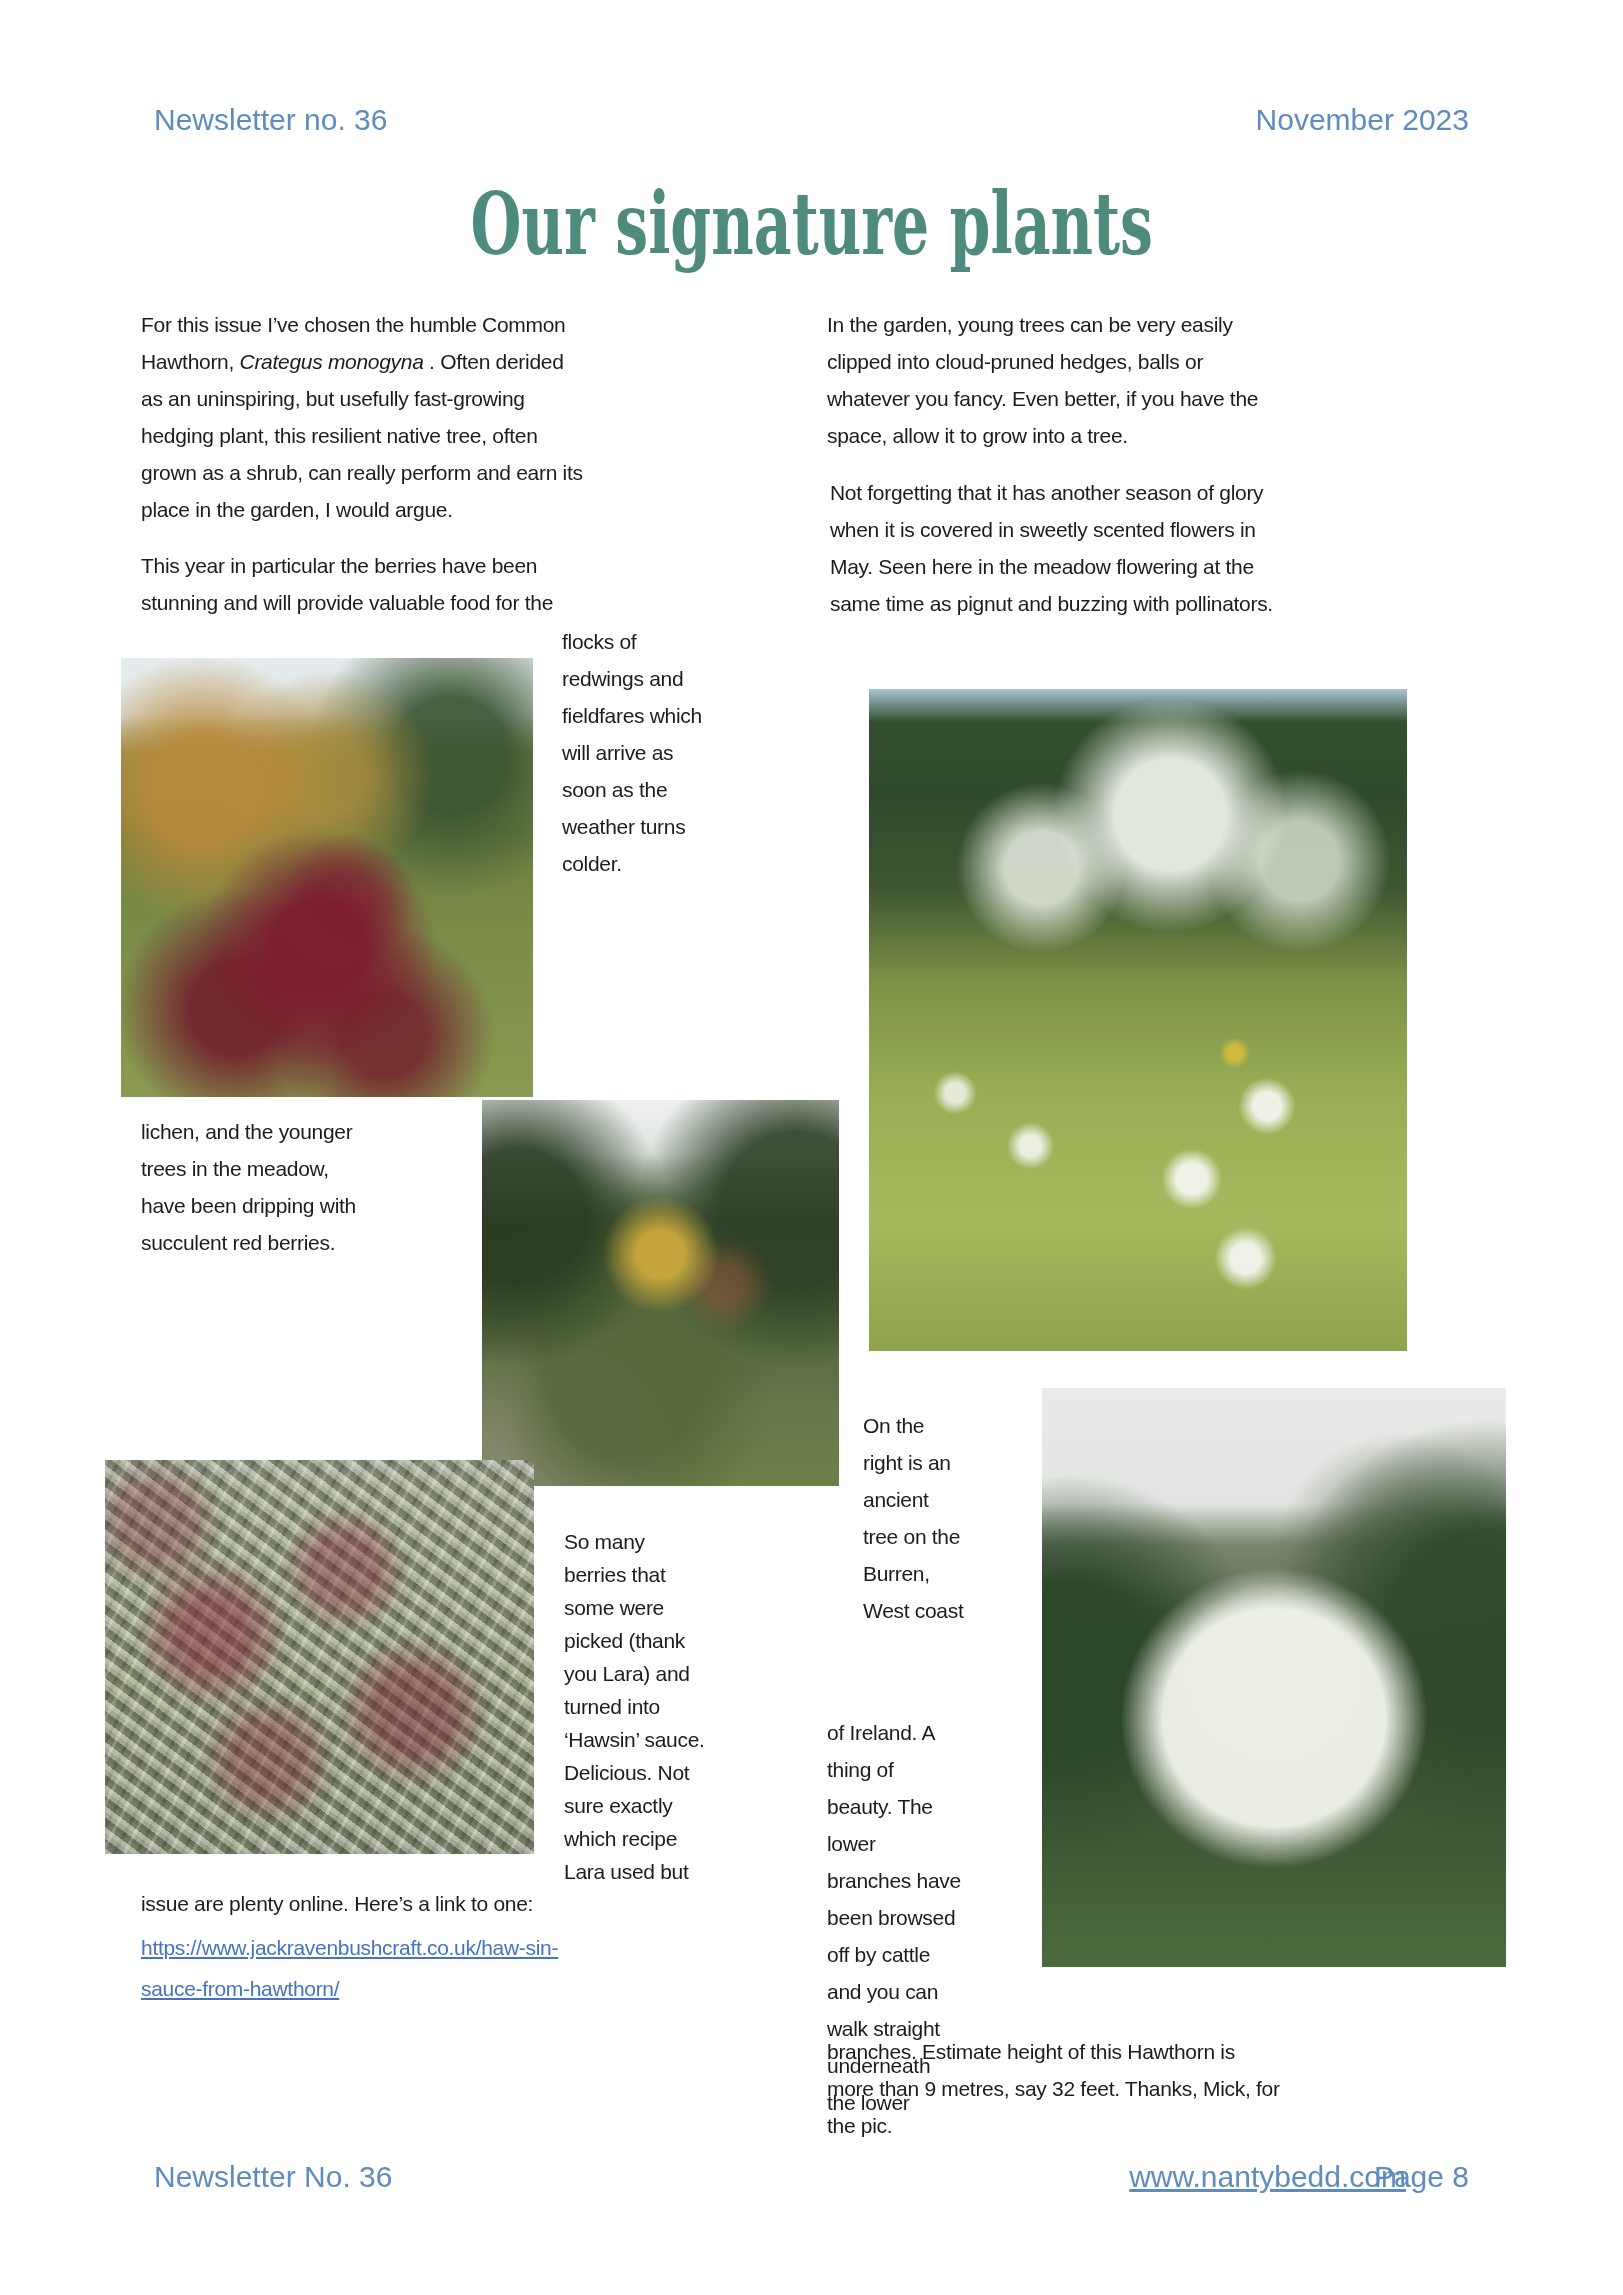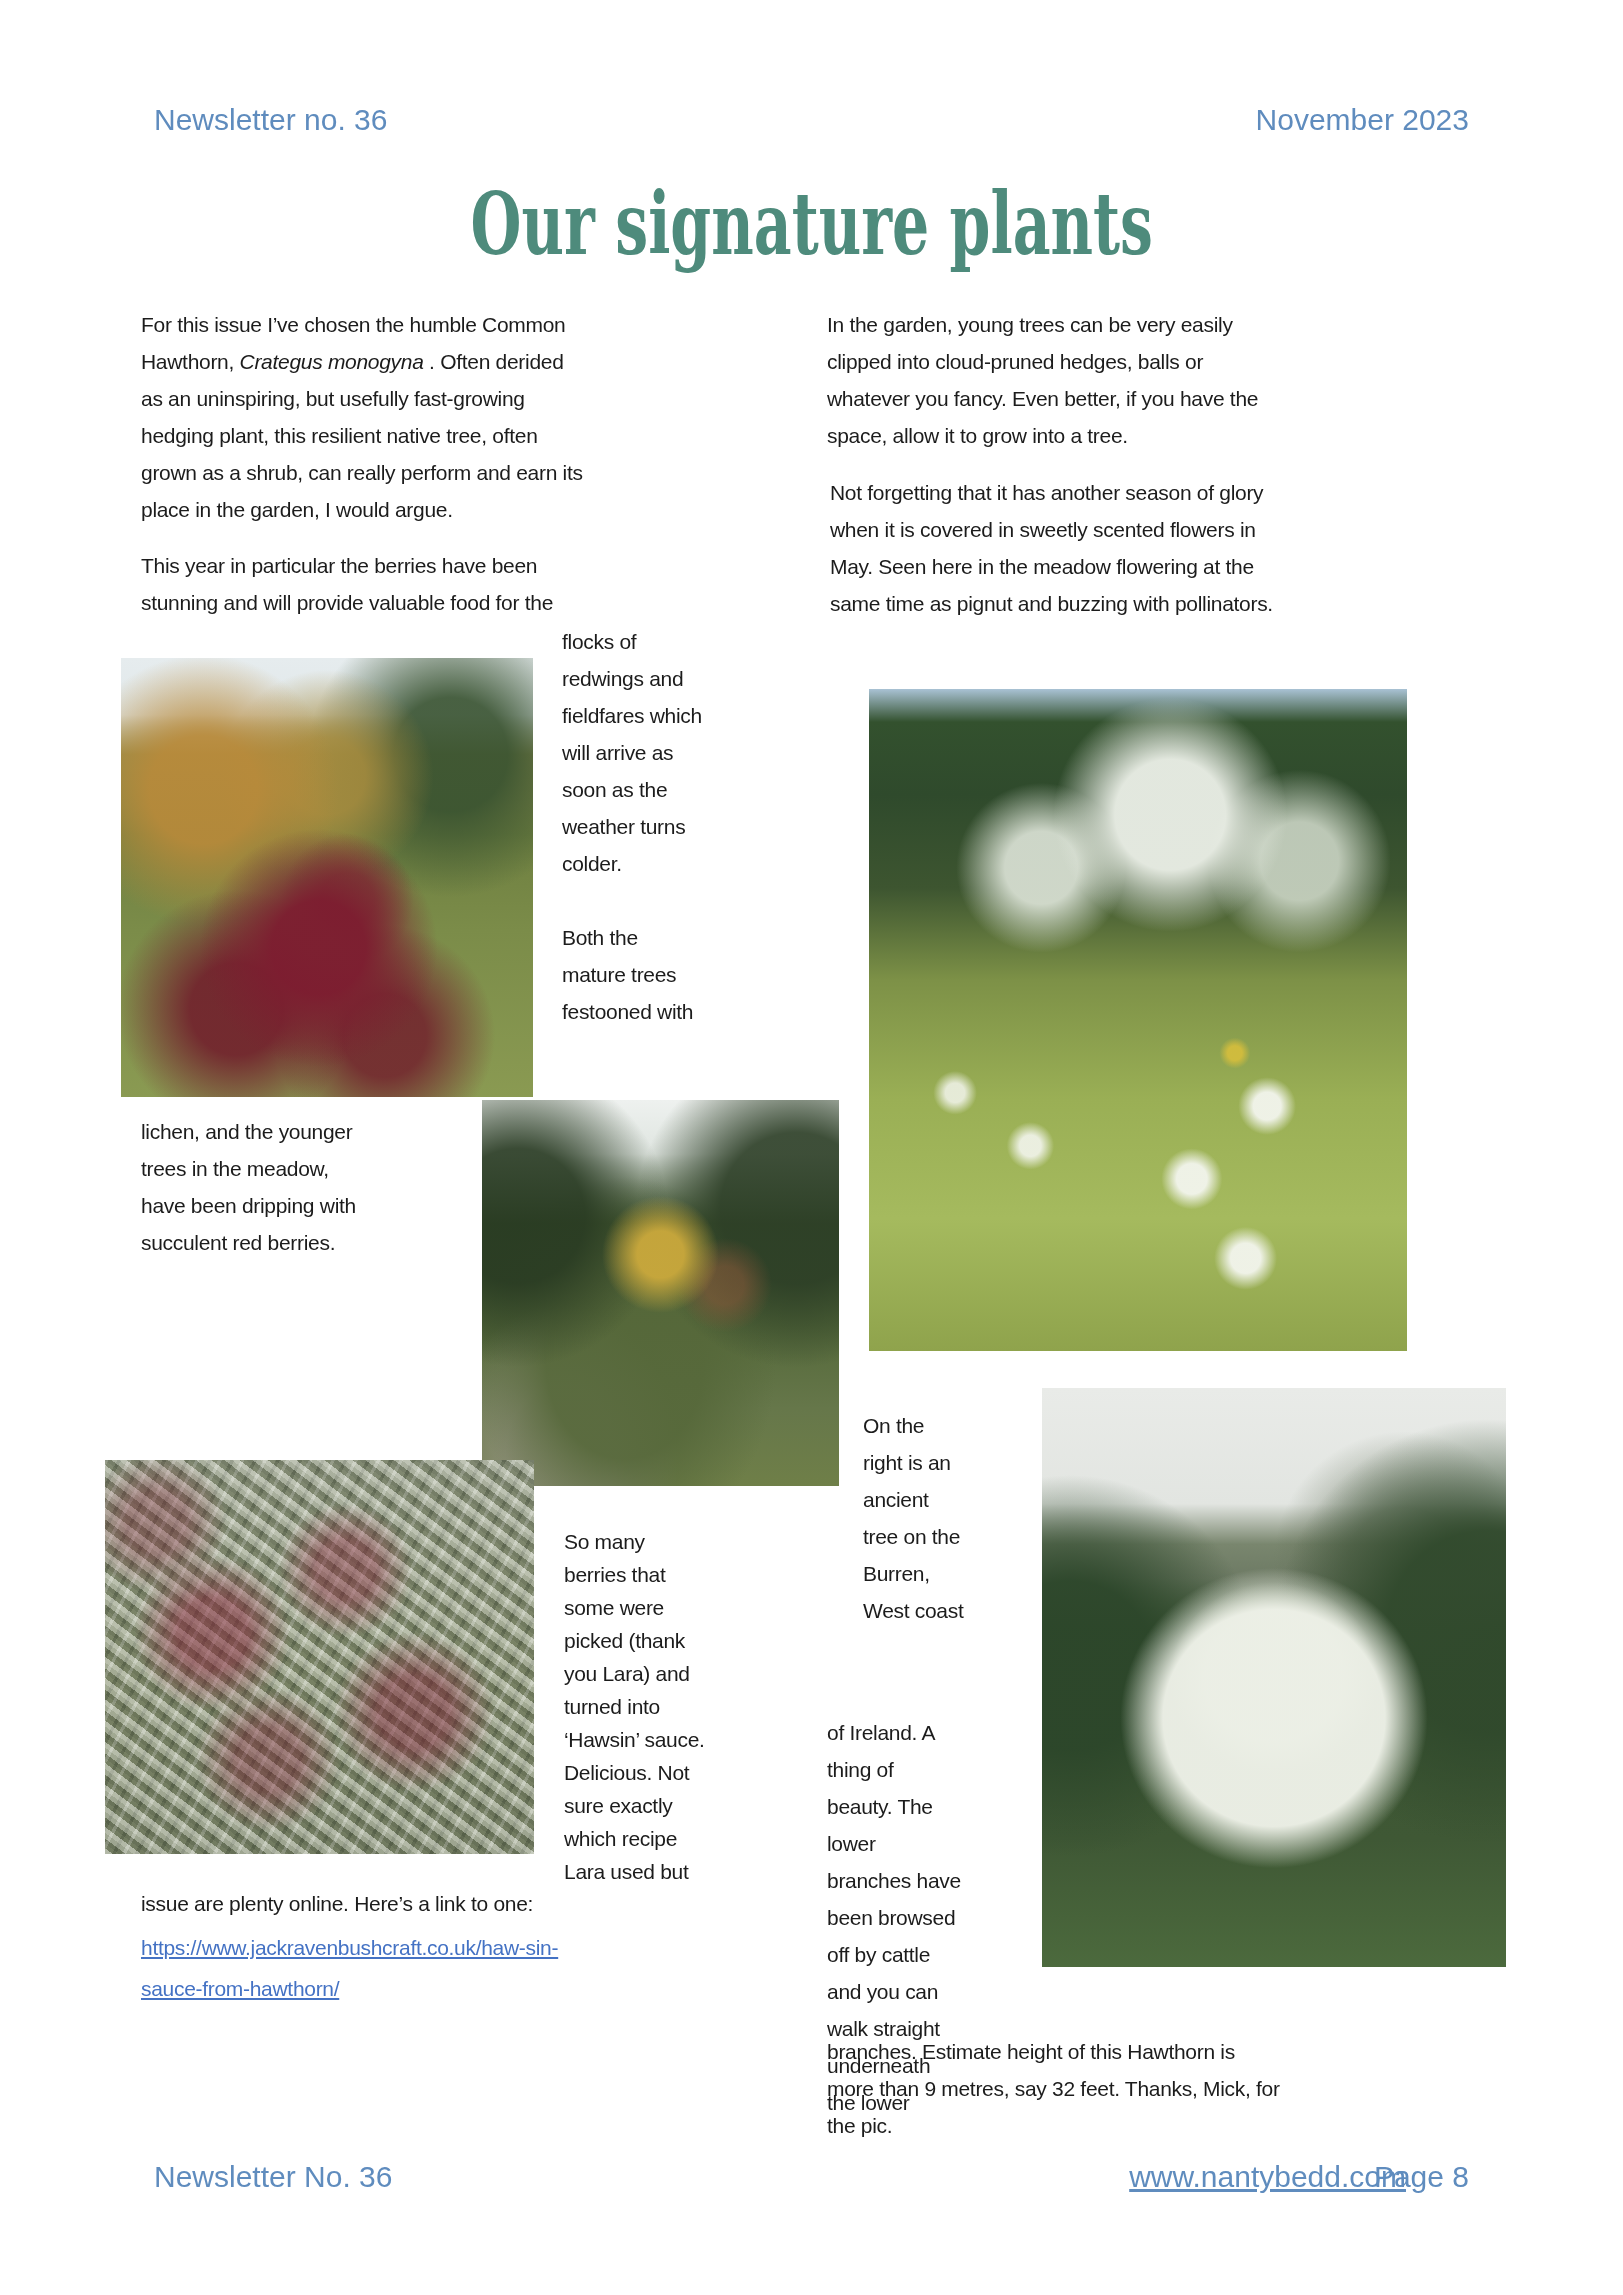--- a/index.html
+++ b/index.html
@@ -121,23 +121,20 @@
 stunning and will provide valuable food for the</div>
 
   <div class="tb" style="left:562px;top:623px;width:216px;">flocks of
 redwings and
 fieldfares which
 will arrive as
 soon as the
 weather turns
 colder.</div>
 
-  <div class="tb" style="left:562px;top:919px;width:216px;">Both the
-mature trees
-festooned with</div>
 
   <div class="tb" style="left:141px;top:1113px;width:340px;">lichen, and the younger
 trees in the meadow,
 have been dripping with
 succulent red berries.</div>
 
   <div class="tb tight" style="left:564px;top:1525px;width:216px;">So many
 berries that
 some were
 picked (thank

